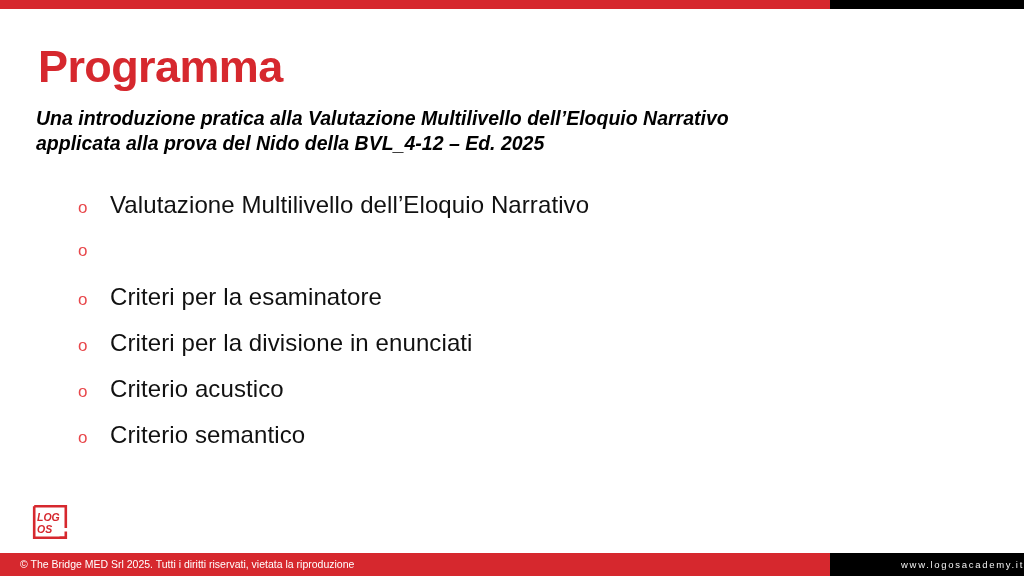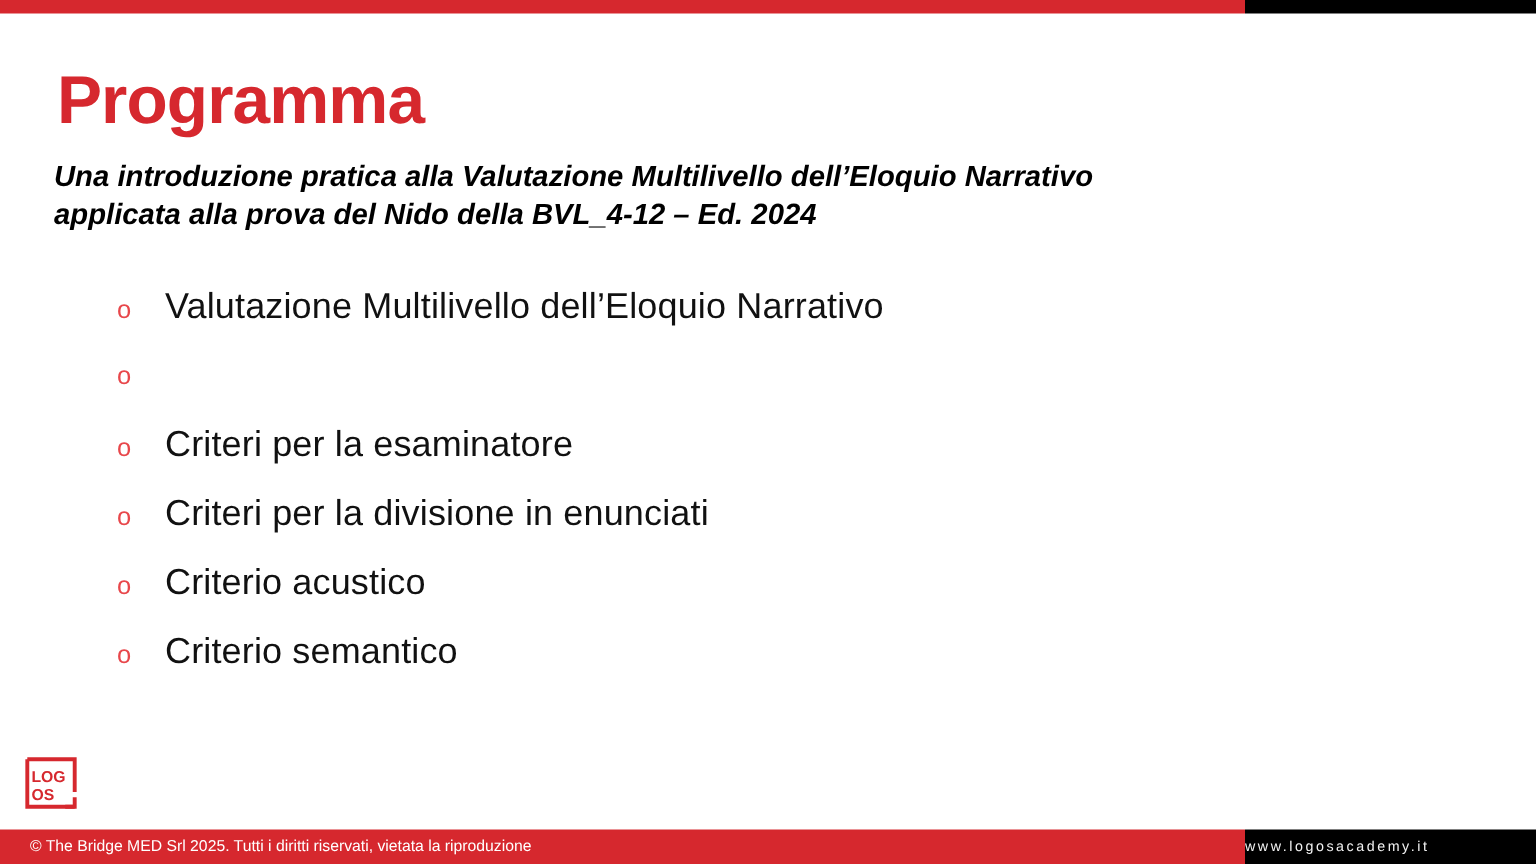--- a/index.html
+++ b/index.html
@@ -103,24 +103,25 @@
     line-height: 30px;
     color: #111111;
     letter-spacing: 0.1px;
     font-family: "Liberation Sans", sans-serif;
     white-space: nowrap;
   }
 
   
   .logo {
     position: absolute;
-    left: 16px;
+    left: 32px;
     top: 504px;
     width: 36px;
     height: 36px;
+    font-style: italic;
   }
   .logo svg { display: block; }
 
   
   .footer {
     position: absolute;
     left: 0;
     bottom: 0;
     width: 1024px;
     height: 23px;
@@ -140,21 +141,21 @@
     padding-left: 20px;
     font-family: "Liberation Sans", sans-serif;
     white-space: nowrap;
   }
   .footer-black {
     flex: 1 1 auto;
     height: 23px;
     background: #000000;
     display: flex;
     align-items: center;
-    justify-content: flex-start;
+    justify-content: flex-end;
   }
   .footer-site {
     color: #f2f2f2;
     font-size: 9.5px;
     line-height: 23px;
     letter-spacing: 1.7px;
     font-family: "Liberation Sans", sans-serif;
     white-space: nowrap;
   }
 </style>
@@ -165,21 +166,21 @@
 
   <div class="topbar">
     <div class="topbar-red"></div>
     <div class="topbar-black"></div>
   </div>
 
   <h1 class="title">Programma</h1>
 
   <p class="subtitle">
     <span class="sub-line">Una introduzione pratica alla Valutazione Multilivello dell’Eloquio Narrativo</span>
-    <span class="sub-line">applicata alla prova del Nido della BVL_4-12 – Ed. 2024</span>
+    <span class="sub-line">applicata alla prova del Nido della BVL_4-12 – Ed. 2025</span>
   </p>
 
   <ul class="bullets">
     <li class="bullet-row">
       <span class="bullet-marker">o</span>
       <span class="bullet-text">Valutazione Multilivello dell’Eloquio Narrativo</span>
     </li>
     <li class="bullet-row">
       <span class="bullet-marker">o</span>
     </li>

